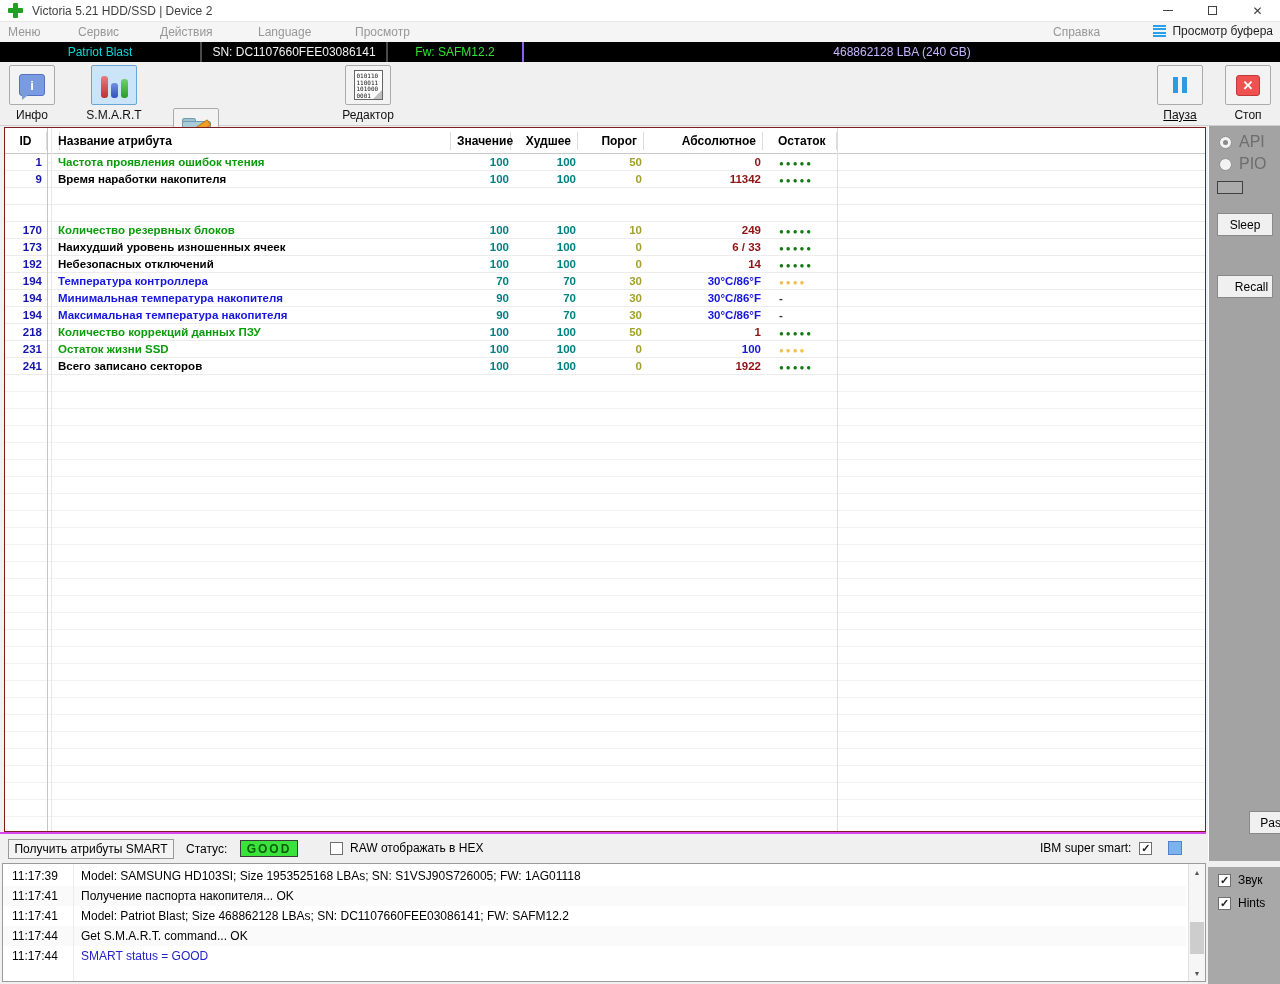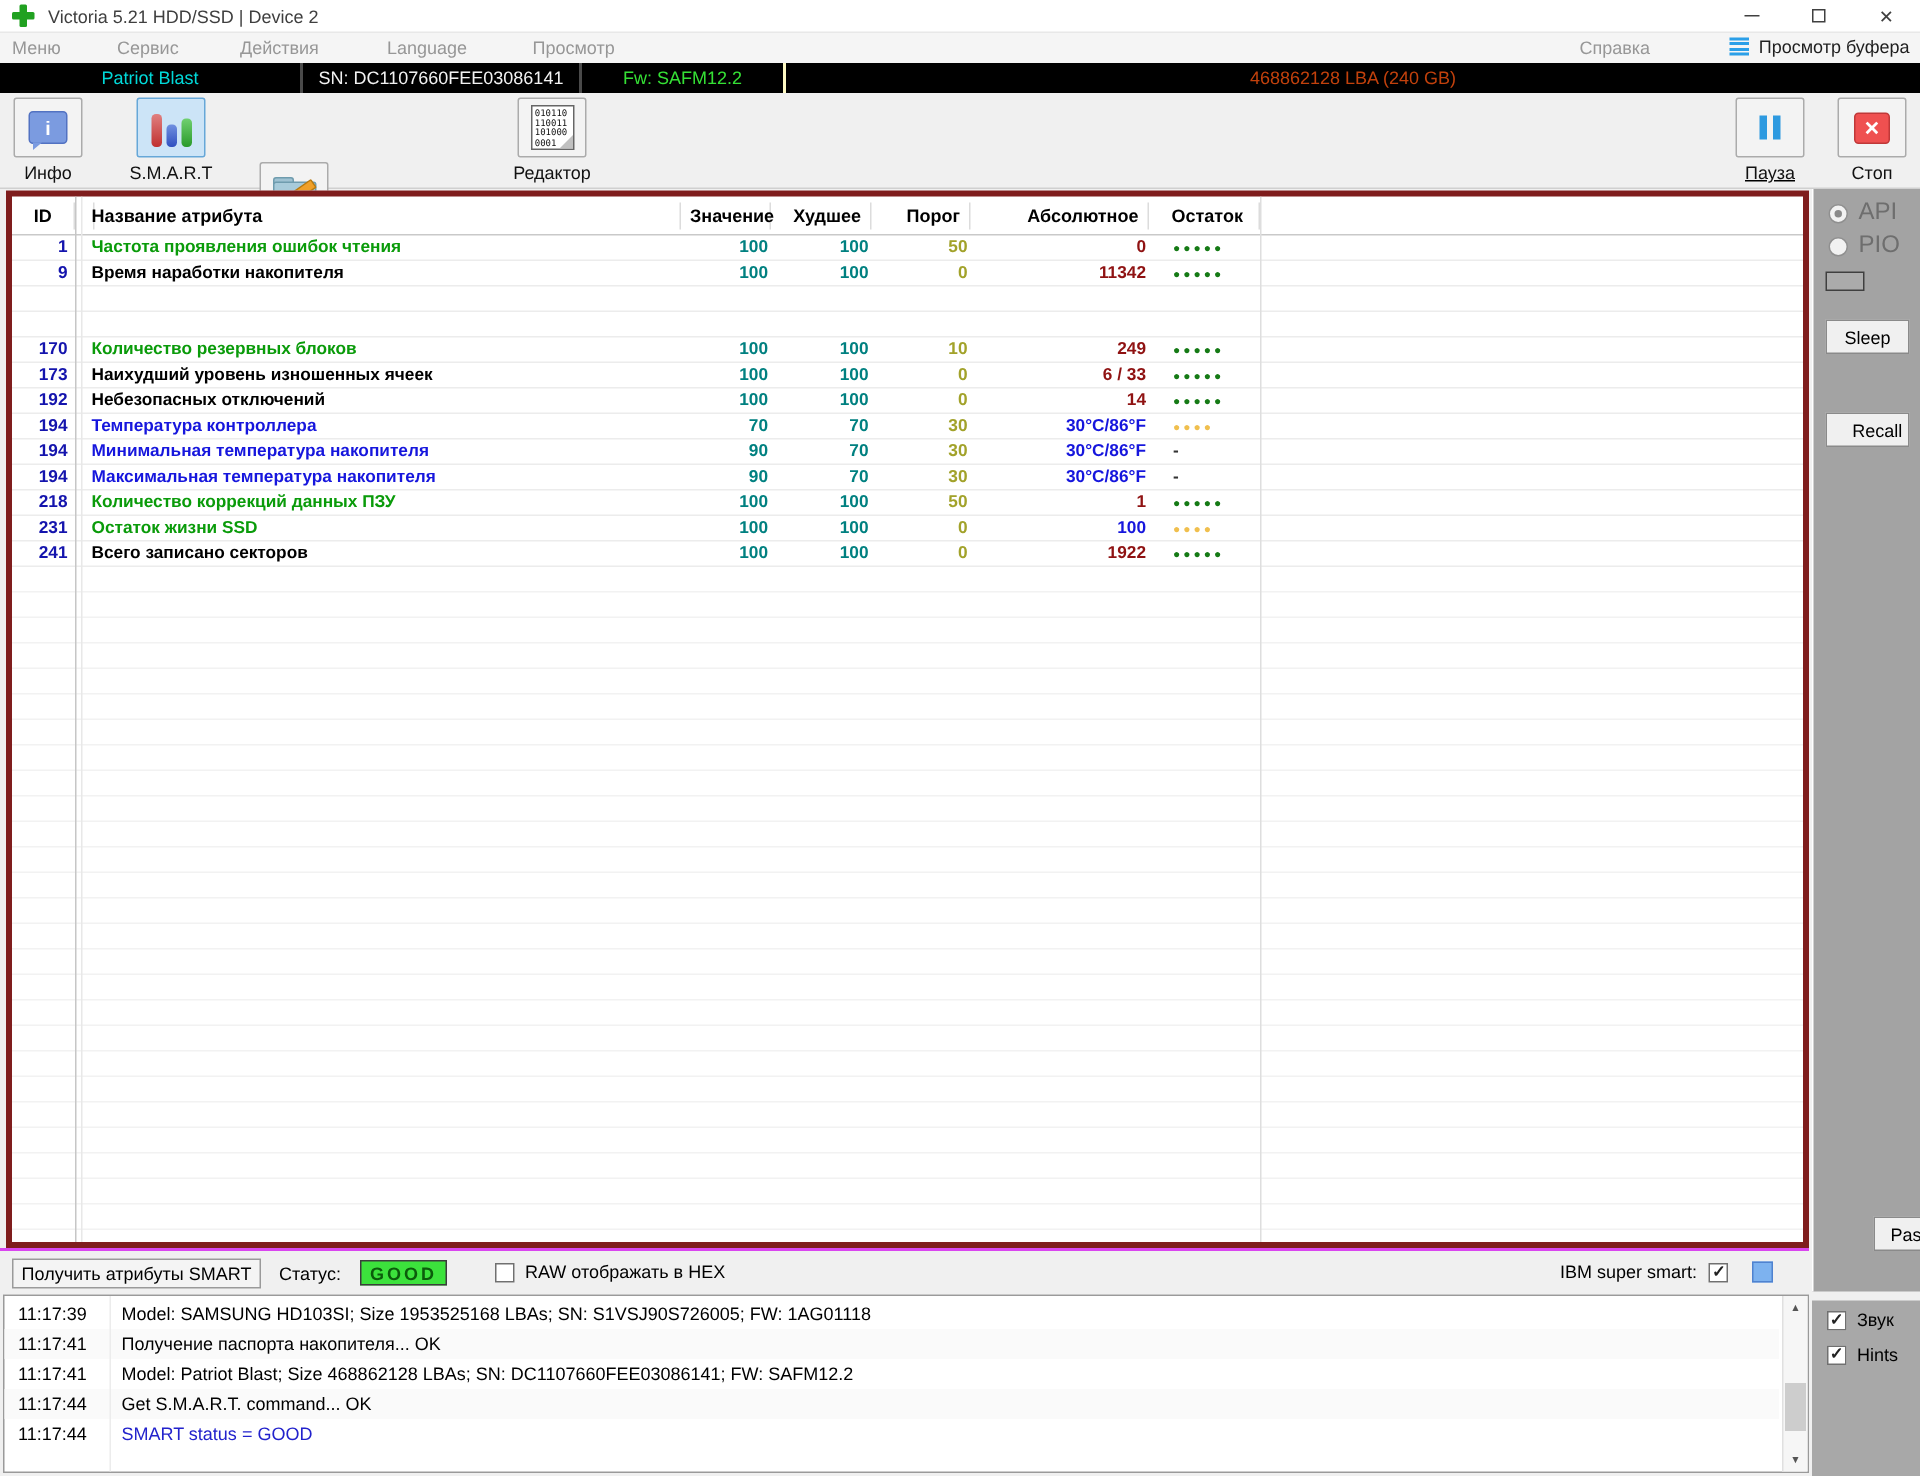--- a/index.html
+++ b/index.html
@@ -26,21 +26,21 @@
   .buffer-view{position:absolute;right:7px;top:2px;display:flex;align-items:center;color:#1f1f1f;}
   .buffer-icon{width:13px;height:12px;margin-right:6px;display:flex;flex-direction:column;justify-content:space-between;}
   .buffer-icon i{display:block;height:2px;background:#2b9fe8;}
 
   
   .devicebar{position:absolute;left:0;top:42px;width:1280px;height:20px;background:#000;display:flex;font-size:12px;}
   .dev-seg{display:flex;align-items:center;justify-content:center;height:100%;box-sizing:border-box;}
   .seg-model{width:200px;color:#00d9d9;}
   .seg-serial{width:186px;border-left:2px solid #4a4a4a;color:#f2f2f2;}
   .seg-fw{width:136px;border-left:2px solid #4a4a4a;color:#35e035;}
-  .seg-cap{flex:1;border-left:2px solid #fef9c3;color:#c2410c;}
+  .seg-cap{flex:1;border-left:2px solid #8b5cf6;color:#c4b5fd;}
 
   
   .toolbar{position:absolute;left:0;top:62px;width:1280px;height:64px;background:#f0f0f0;
            border-bottom:1px solid #d0d0d0;box-sizing:border-box;}
   .tool{position:absolute;top:3px;text-align:center;cursor:default;}
   .iconbox{width:46px;height:40px;margin:0 auto;border:1px solid #ababab;background:#f3f3f3;border-radius:2px;
            display:flex;align-items:center;justify-content:center;box-sizing:border-box;position:relative;}
   .tool.selected .iconbox{background:#cce4f7;border-color:#66a7d8;}
   .tool-label{font-size:12px;color:#111;margin-top:3px;white-space:nowrap;}
   #tool-info{left:4px;width:56px;}
@@ -78,21 +78,21 @@
   .icon-editor span{display:block;}
   .icon-editor::after{content:"";position:absolute;right:0;bottom:0;border-style:solid;
                border-width:0 0 9px 9px;border-color:transparent transparent #c0c0c0 transparent;}
   .icon-pause{display:flex;gap:4px;}
   .icon-pause i{width:5px;height:16px;background:#2e9ae0;}
   .icon-stop{width:24px;height:21px;background:#ef5050;border:1px solid #c03838;border-radius:3px;color:#fff;
              font-weight:bold;font-size:13px;display:flex;align-items:center;justify-content:center;box-sizing:border-box;}
 
   
   .table-panel{position:absolute;left:4px;top:127px;width:1202px;height:705px;background:#fff;
-               border:4px solid #7f1d1d;box-sizing:border-box;overflow:hidden;}
+               border:1px solid #7f1d1d;box-sizing:border-box;overflow:hidden;}
   .thead,.trow{display:grid;grid-template-columns:42px 5px 399px 60px 67px 66px 119px 74px auto;
                align-items:center;box-sizing:border-box;}
   .thead{height:26px;font-size:12px;font-weight:bold;color:#000;border-bottom:1px solid #c9c9c9;}
   .th{padding:0 6px;box-sizing:border-box;height:18px;line-height:18px;border-right:1px solid #dcdcdc;}
   .th:last-child{border-right:none;}
   .th-id{text-align:center;padding:0;}
   .th-name{text-align:left;}
   .th-val,.th-worst,.th-thresh,.th-abs{text-align:right;}
   .th-rem{text-align:left;padding-left:15px;}
   .trow{height:17px;font-size:11.5px;font-weight:bold;border-bottom:1px solid #ececec;}

